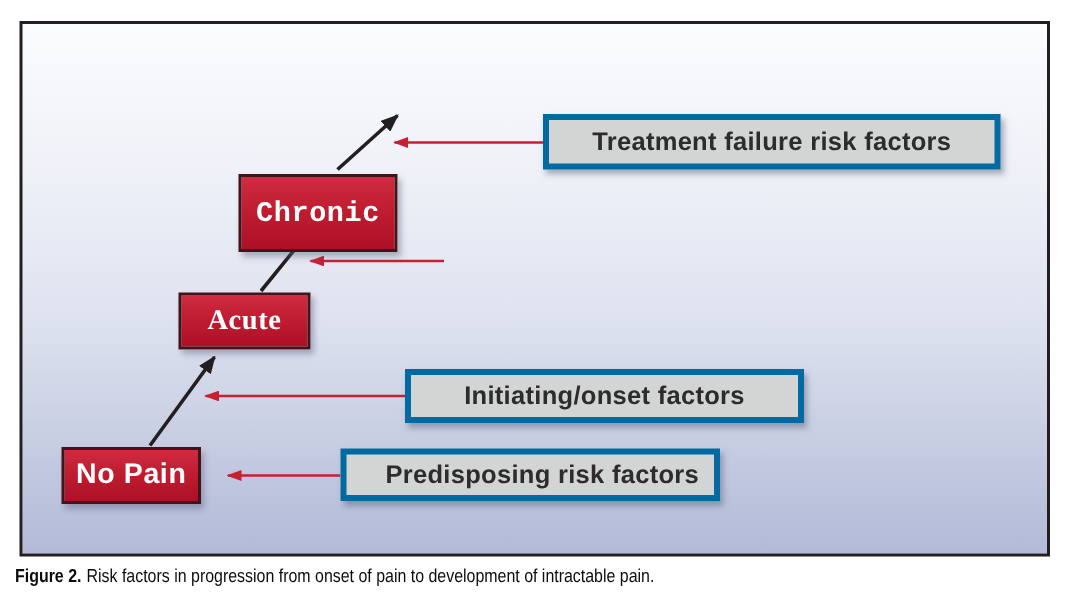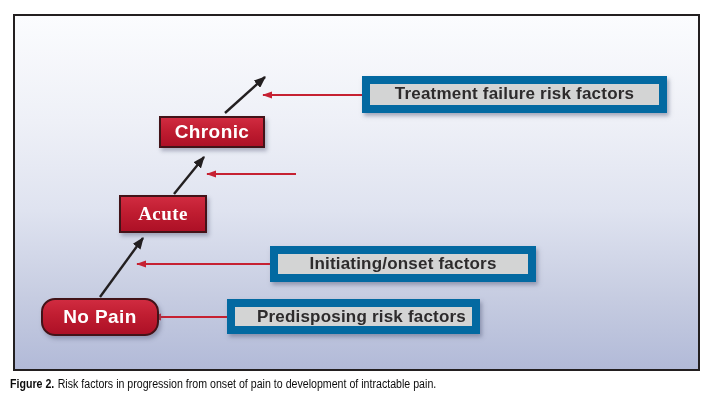--- a/index.html
+++ b/index.html
@@ -25,30 +25,30 @@
   }
   .stage-box {
     position: absolute;
     background: linear-gradient(180deg, #d02b40 0%, #c01d31 45%, #ad1026 100%);
     border: 2px solid #421318;
     box-shadow: 2px 3px 4px rgba(90, 95, 125, 0.45);
     display: flex; align-items: center; justify-content: center;
     color: #ffffff; font-weight: bold; font-size: 19px; letter-spacing: 0.4px;
     box-sizing: border-box;
   }
-  .stage-no-pain     { left: 41px;  top: 298px; width: 118px; height: 38px; border-radius: 14px; }
+  .stage-no-pain     { left: 41px;  top: 298px; width: 93px; height: 38px; }
   .stage-acute       { left: 119px; top: 195px; width: 88px;  height: 38px; font-family: Liberation Serif, serif; }
-  .stage-chronic     { left: 159px; top: 116px; width: 106px; height: 32px; }
+  .stage-chronic     { left: 159px; top: 116px; width: 106px; height: 52px; font-family: Liberation Mono, monospace; }
   .stage-intractable { left: 205px; top: 35px;  width: 148px; height: 37px; }
   .factor-box {
     position: absolute;
     background: #d3d4d4;
-    border: 8px solid #0369a1;
+    border: 4px solid #0369a1;
     box-shadow: 2px 3px 4px rgba(90, 95, 125, 0.5);
-    display: flex; justify-content: center;
+    display: flex; align-items: center; justify-content: center;
     color: #2d2b2c; font-weight: bold; font-size: 17px; letter-spacing: 0.2px;
     box-sizing: border-box;
   }
   .factor-predisposing      { left: 227px; top: 299px; width: 253px; height: 35px; padding-left: 16px; }
   .factor-initiating        { left: 270px; top: 246px; width: 266px; height: 36px; }
   .factor-perpetuating      { left: 296px; top: 155px; width: 263px; height: 37px; }
   .factor-treatment-failure { left: 362px; top: 76px;  width: 305px; height: 37px; }
   .caption {
     position: absolute; left: 10px; top: 377px;
     font-size: 12.5px; color: #0c0c0c;

